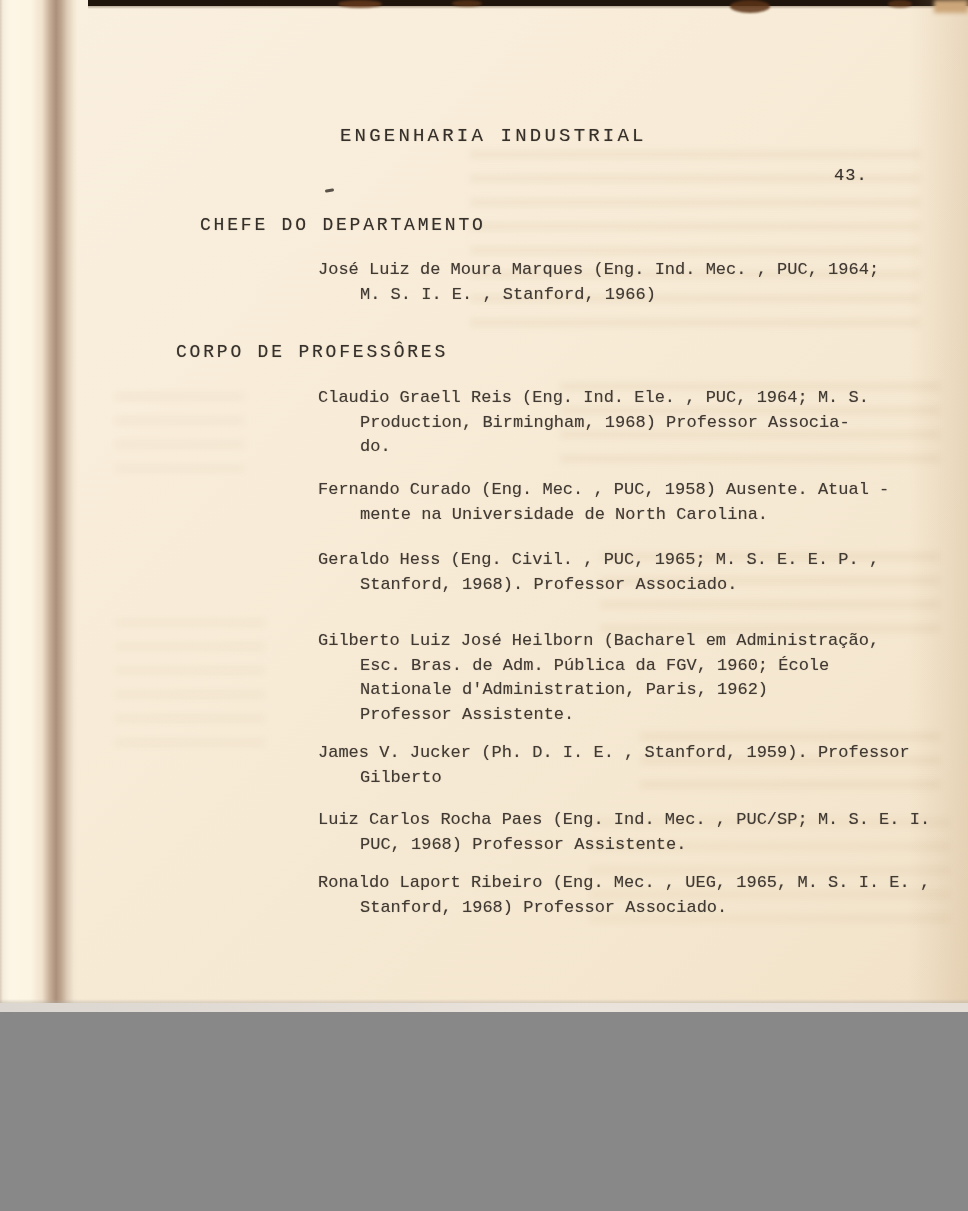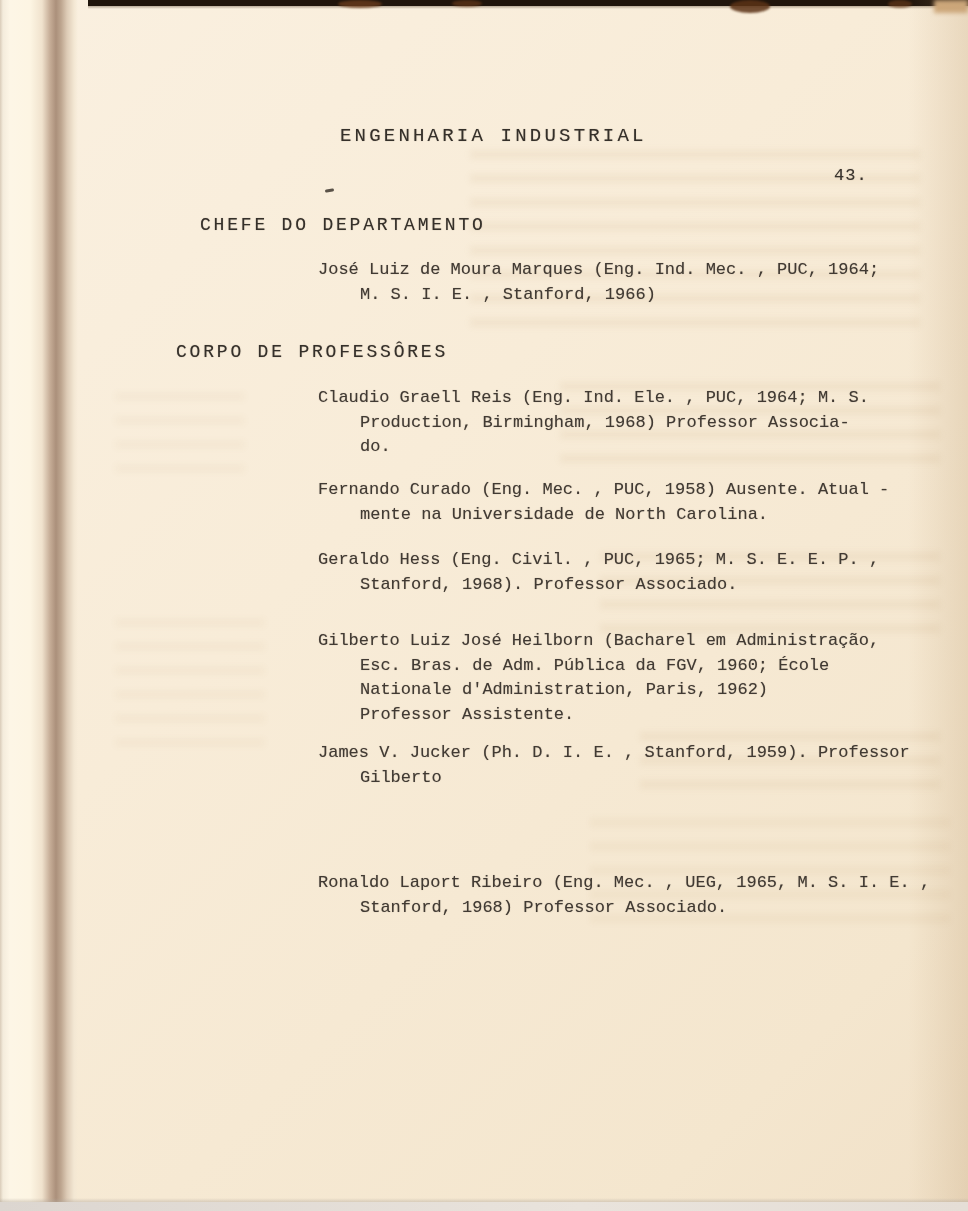--- a/index.html
+++ b/index.html
@@ -1,19 +1,19 @@
 <!DOCTYPE html>
 <html><head>
 <meta charset="utf-8">
 <style>
   html, body { margin: 0; padding: 0; background: #888; }
   .scan {
     position: relative;
     width: 968px;
-    height: 1211px;
+    height: 1012px;
     overflow: hidden;
     background:
       linear-gradient(135deg, #faf0e0 0%, #f8ecd8 40%, #f4e6ce 85%, #f1e1c8 100%);
     font-family: "Liberation Mono", "DejaVu Sans Mono", monospace;
     color: #3f3832;
   }
   .abs { position: absolute; }
 
   
   .left-stack {
@@ -166,19 +166,23 @@
     <div class="line cont">Esc. Bras. de Adm. Pública da FGV, 1960; École</div>
     <div class="line cont">Nationale d'Administration, Paris, 1962)</div>
     <div class="line cont">Professor Assistente.</div>
   </div>
 
   <div class="entry e-james">
     <div class="line">James V. Jucker (Ph. D. I. E. , Stanford, 1959). Professor</div>
     <div class="line cont">Gilberto</div>
   </div>
 
+  <div class="entry e-luiz">
+    <div class="line">Luiz Carlos Rocha Paes (Eng. Ind. Mec. , PUC/SP; M. S. E. I.</div>
+    <div class="line cont">PUC, 1968) Professor Assistente.</div>
+  </div>
 
   <div class="entry e-ronaldo">
     <div class="line">Ronaldo Laport Ribeiro (Eng. Mec. , UEG, 1965, M. S. I. E. ,</div>
     <div class="line cont">Stanford, 1968) Professor Associado.</div>
   </div>
 
 </div>
 
 </body></html>

